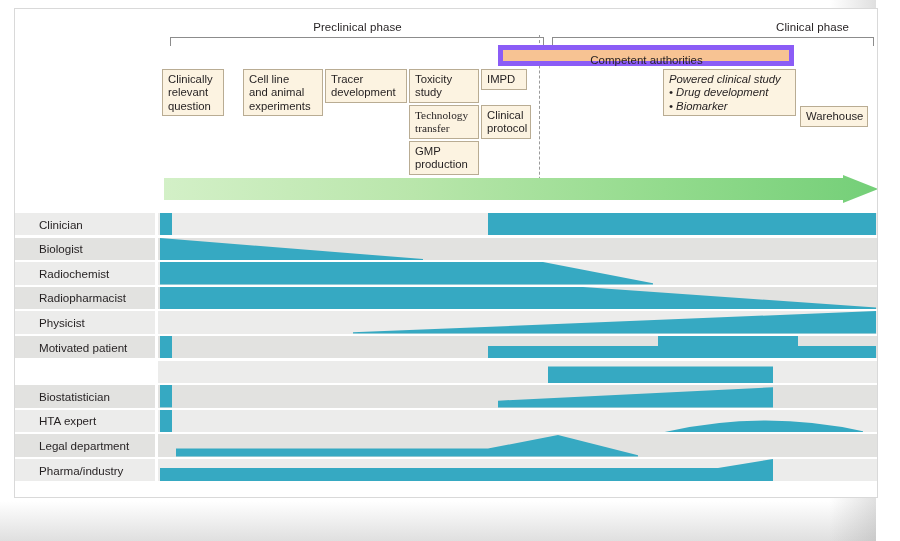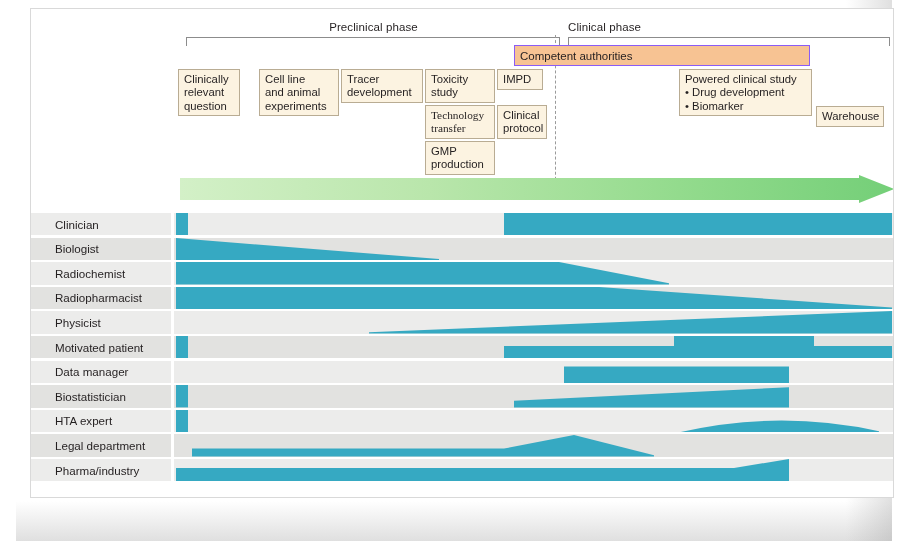--- a/index.html
+++ b/index.html
@@ -10,21 +10,20 @@
     font-family:"Liberation Sans","DejaVu Sans",sans-serif;
     -webkit-font-smoothing:antialiased;
   }
   
   #page{
     position:relative;width:876px;height:541px;
     background:
       linear-gradient(to left, rgba(150,150,150,0.30) 0px, rgba(255,255,255,0) 46px),
       linear-gradient(to top, rgba(150,150,150,0.30) 0px, rgba(255,255,255,0) 40px),
       #ffffff;
-    margin-left: 16px;
   }
   #figure{
     position:absolute;left:14px;top:8px;width:864px;height:490px;
     background:#ffffff;
     border:1px solid #d9d9d9;
     box-sizing:border-box;
     overflow:hidden;
   }
 
   
@@ -45,22 +44,22 @@
 
   
   .node{
     position:absolute;box-sizing:border-box;
     background:#fcf3e1;border:1px solid #b9ac93;
     color:#231f20;font-size:11.3px;line-height:13.4px;
     padding:3px 4px 3px 5px;
     white-space:pre-line;
   }
   .node.authority{
-    background:#f7c393;border:1px solid #8b5cf6;
-    padding-top:4px;font-size:11.5px;
+    background:#f7c393;border:5px solid #8b5cf6;
+    text-align:center;padding-top:4px;font-size:11.5px;
   }
 
   
   .arrow-wrap{position:absolute;}
 
   
   .role-row{position:absolute;left:0;box-sizing:border-box;}
   .role-label-cell{
     position:absolute;left:0;top:0;height:100%;width:140px;
     box-sizing:border-box;
@@ -85,21 +84,21 @@
 </style>
 </head>
 <body>
 
 <div id="page">
   <div id="figure">
 
     <div class="phase-label" style="left:155px;top:12px;width:375px;text-align:center;">Preclinical phase</div>
     <div class="bracket" style="left:155px;top:28px;width:374px;"></div>
 
-    <div class="phase-label" style="left:537px;top:12px;width:322px;text-align:left;">Clinical phase</div>
+    <div class="phase-label" style="left:512px;top:12px;width:322px;text-align:right;">Clinical phase</div>
     <div class="bracket" style="left:537px;top:28px;width:322px;"></div>
 
     <div class="divider" style="left:524px;top:26px;height:160px;"></div>
 
     <div class="node authority" style="left:483px;top:36px;width:296px;height:21px;">Competent authorities</div>
 
     <div class="node" style="left:147px;top:60px;width:62px;height:47px;">Clinically
 relevant
 question</div>
 
@@ -118,21 +117,21 @@
 
     <div class="node" style="left:394px;top:132px;width:70px;height:34px;">GMP
 production</div>
 
     <div class="node" style="left:466px;top:60px;width:46px;height:21px;">IMPD</div>
 
     <div class="node" style="left:466px;top:96px;width:50px;height:34px;">Clinical
 protocol</div>
 
 
-    <div class="node" style="left:648px;top:60px;width:133px;height:47px;">Powered clinical study
+    <div class="node" style="left:648px;top:60px;width:133px;height:47px;font-style:italic;">Powered clinical study
 • Drug development
 • Biomarker</div>
 
 
     <div class="node" style="left:785px;top:97px;width:68px;height:21px;">Warehouse</div>
 
     <div class="arrow-wrap" style="left:149px;top:166px;width:714px;height:28px;">
       <svg width="714" height="28" viewBox="0 0 714 28" preserveAspectRatio="none">
         <defs>
           <linearGradient id="greenGrad" x1="0" y1="0" x2="1" y2="0">
@@ -194,21 +193,20 @@
           <div class="role-label-cell even">Motivated patient</div>
           <div class="role-track even" style="left: 143px; width: 719px;">
             <svg class="role-svg" width="720" height="22.400000000000002" viewBox="0 0 720 100" preserveAspectRatio="none">
               <path d="M2,0 L14,0 L14,100 L2,100 Z" fill="#36a9c2"></path>
               <path d="M330,44.99999999999999 L718,44.99999999999999 L718,100 L330,100 Z" fill="#36a9c2"></path>
               <path d="M500,0 L640,0 L640,100 L500,100 Z" fill="#36a9c2"></path>
             </svg>
           </div>
         </div>
         <div class="role-row" style="top: 351.6px; height: 22.4px; width: 862px;">
-          <div class="role-label-cell odd">Data manager</div>
           <div class="role-track odd" style="left: 143px; width: 719px;">
             <svg class="role-svg" width="720" height="22.400000000000002" viewBox="0 0 720 100" preserveAspectRatio="none">
               <path d="M390,25 L615,25 L615,100 L390,100 Z" fill="#36a9c2"></path>
             </svg>
           </div>
         </div>
         <div class="role-row" style="top: 376.2px; height: 22.4px; width: 862px;">
           <div class="role-label-cell even">Biostatistician</div>
           <div class="role-track even" style="left: 143px; width: 719px;">
             <svg class="role-svg" width="720" height="22.400000000000002" viewBox="0 0 720 100" preserveAspectRatio="none">

